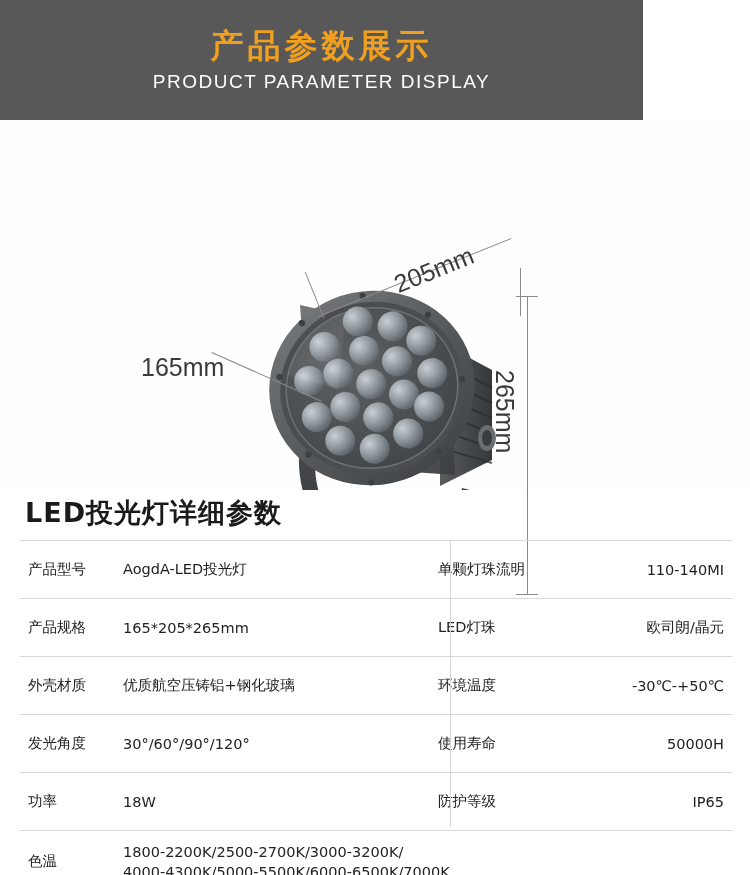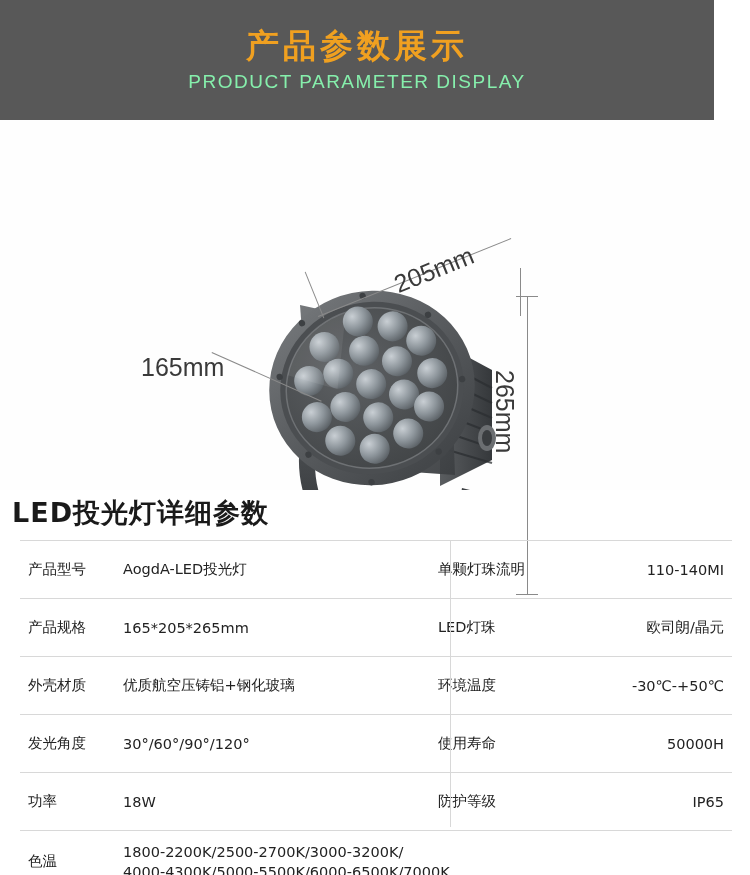--- a/index.html
+++ b/index.html
@@ -8,39 +8,39 @@
     width: 750px;
     height: 875px;
     font-family: "Liberation Sans", "DejaVu Sans", sans-serif;
     background: #ffffff;
     position: relative;
     overflow: hidden;
   }
 
   
   .banner {
-    width: 714px;
+    width: 643px;
     height: 120px;
     background: #585858;
     display: flex;
     flex-direction: column;
     align-items: center;
     justify-content: center;
     position: relative;
   }
   .banner-cn {
     color: #f0a020;
     font-size: 33px;
     font-weight: bold;
     letter-spacing: 4px;
     line-height: 42px;
     font-family: "DejaVu Sans", "Liberation Sans", sans-serif;
   }
   .banner-en {
-    color: #86efac;
+    color: #ffffff;
     font-size: 19px;
     letter-spacing: 1.5px;
     line-height: 26px;
     margin-top: 2px;
     font-family: "Liberation Sans", sans-serif;
   }
 
   
   .product-area {
     width: 750px;
@@ -69,21 +69,21 @@
     transform: rotate(90deg);
     transform-origin: left top;
   }
 
   
   .dline { position: absolute; background: #8a8a8a; }
 
   
   .section-title {
     position: absolute;
-    left: 12px;
+    left: 25px;
     top: 495px;
     font-size: 27px;
     font-weight: bold;
     color: #1a1a1a;
     letter-spacing: 1px;
     font-family: "DejaVu Sans", "Liberation Sans", sans-serif;
   }
 
   
   .spec-wrap {

